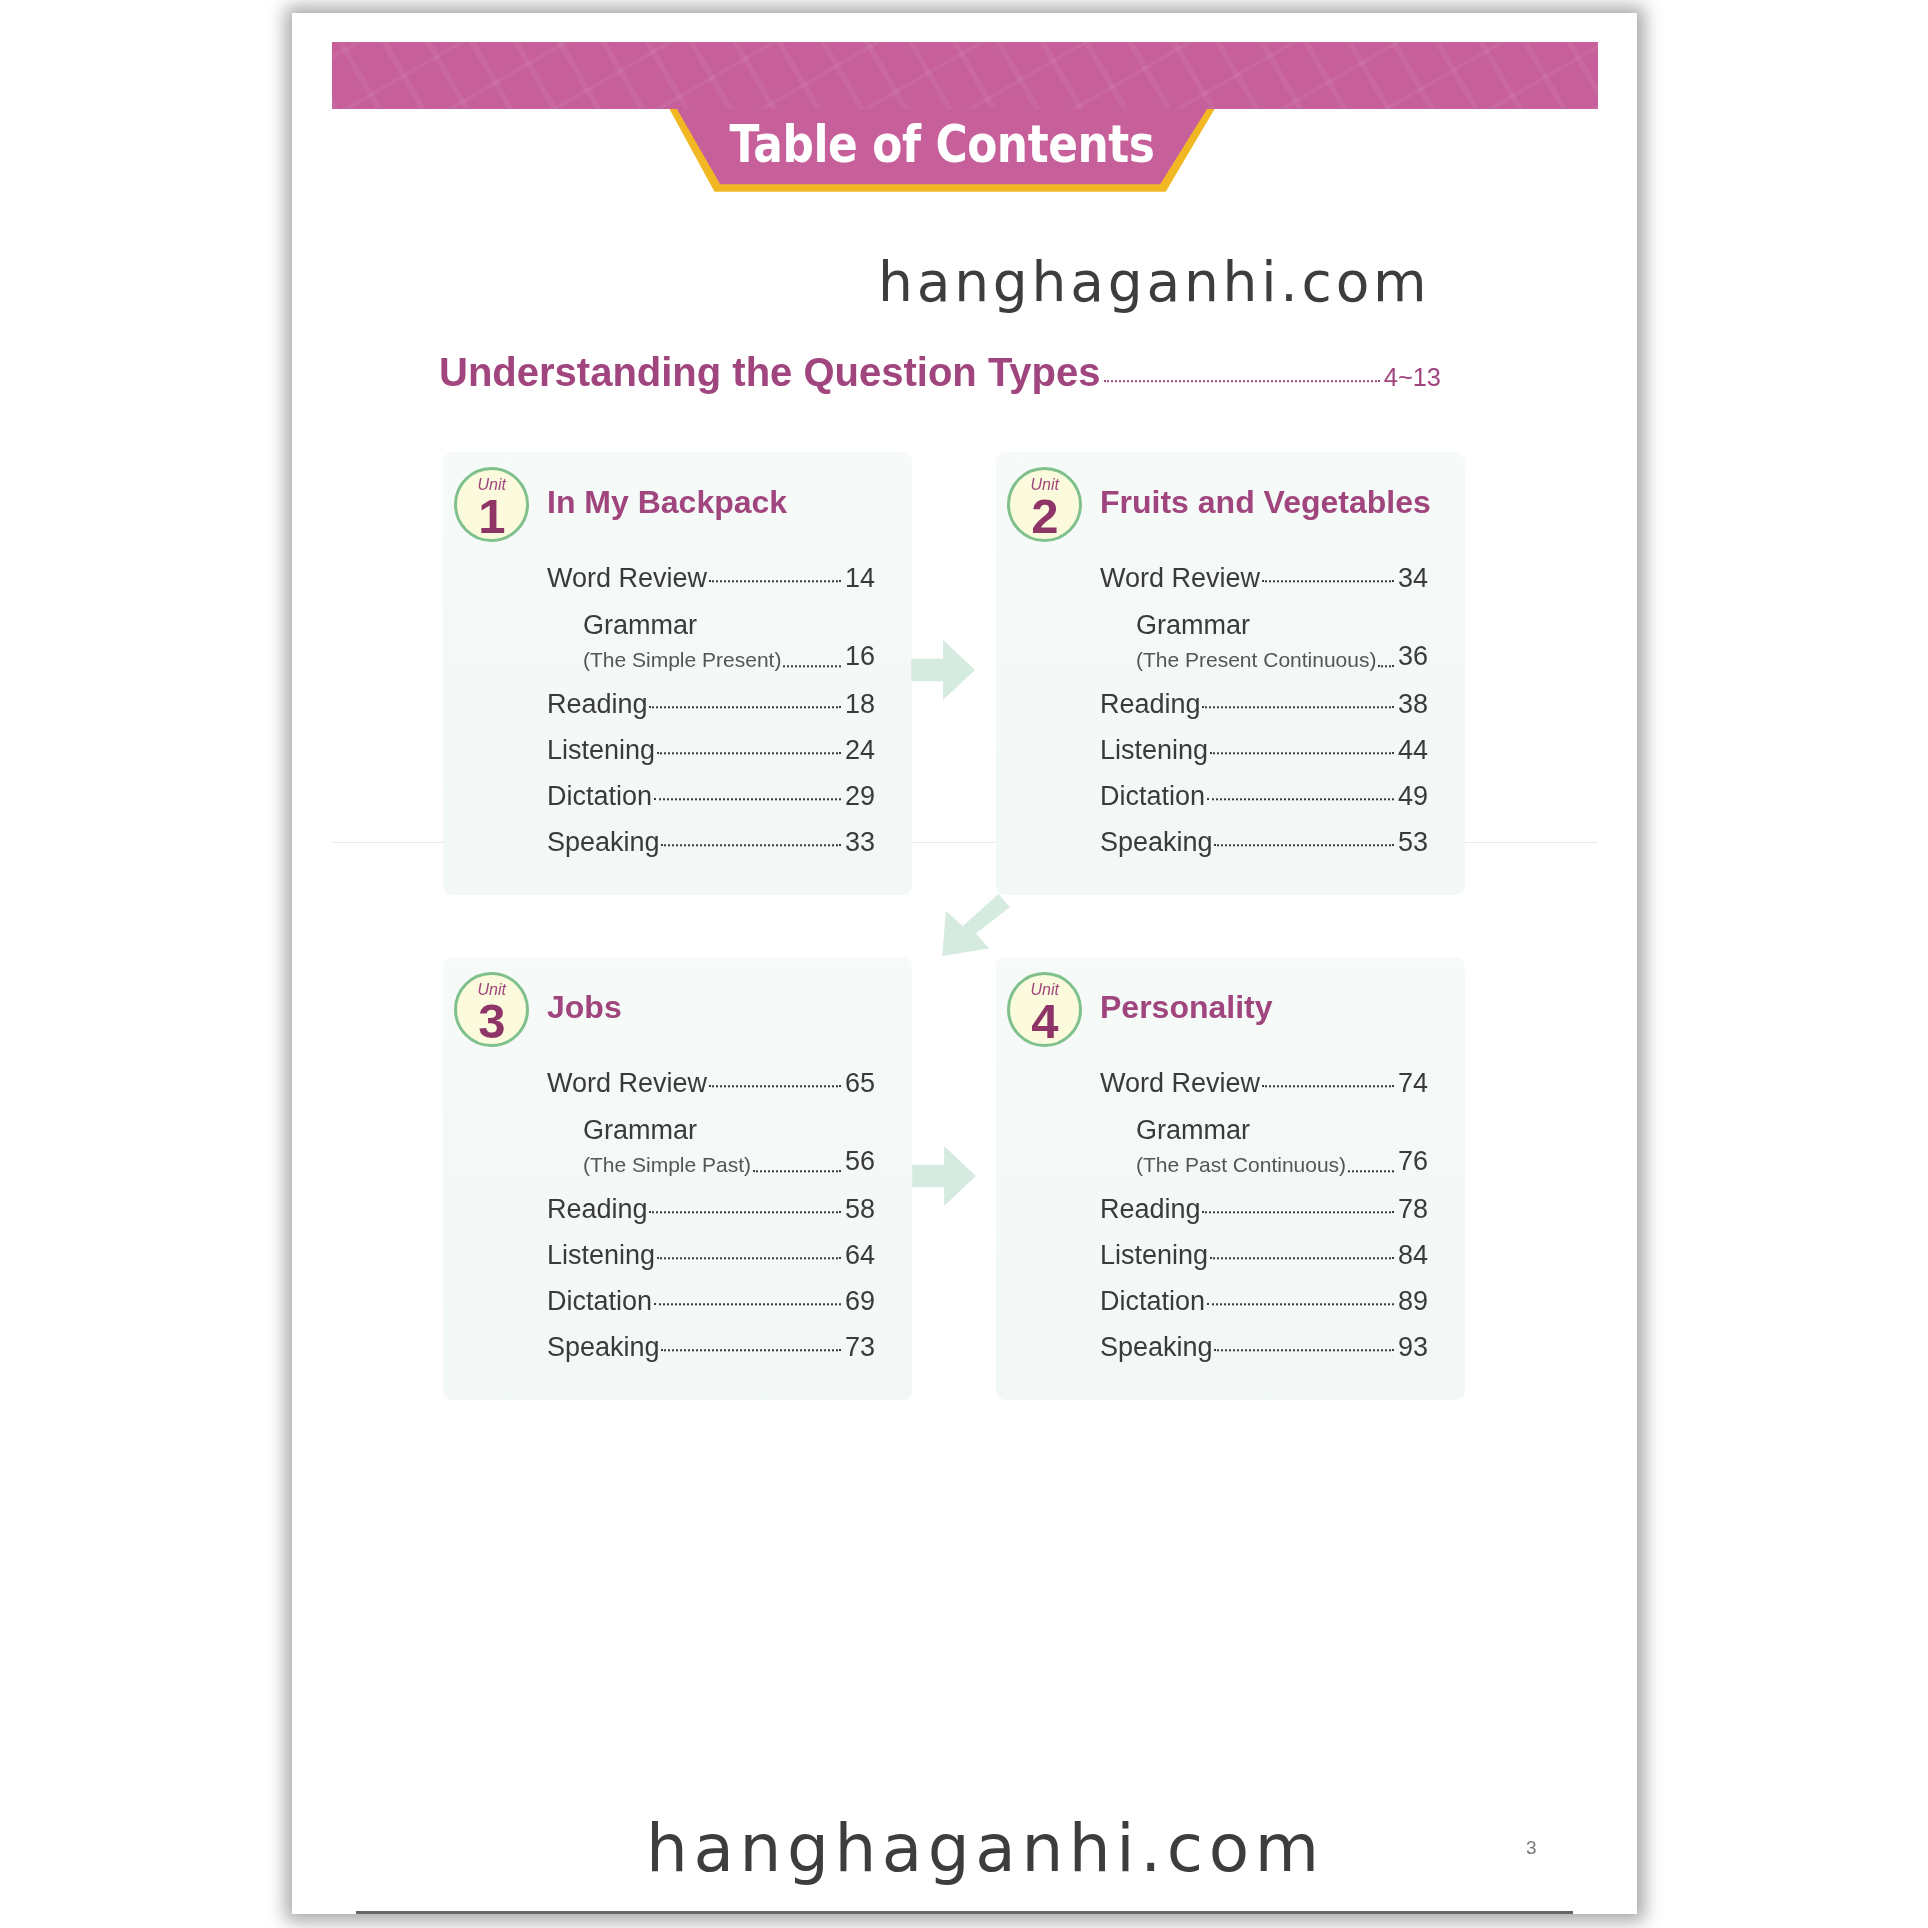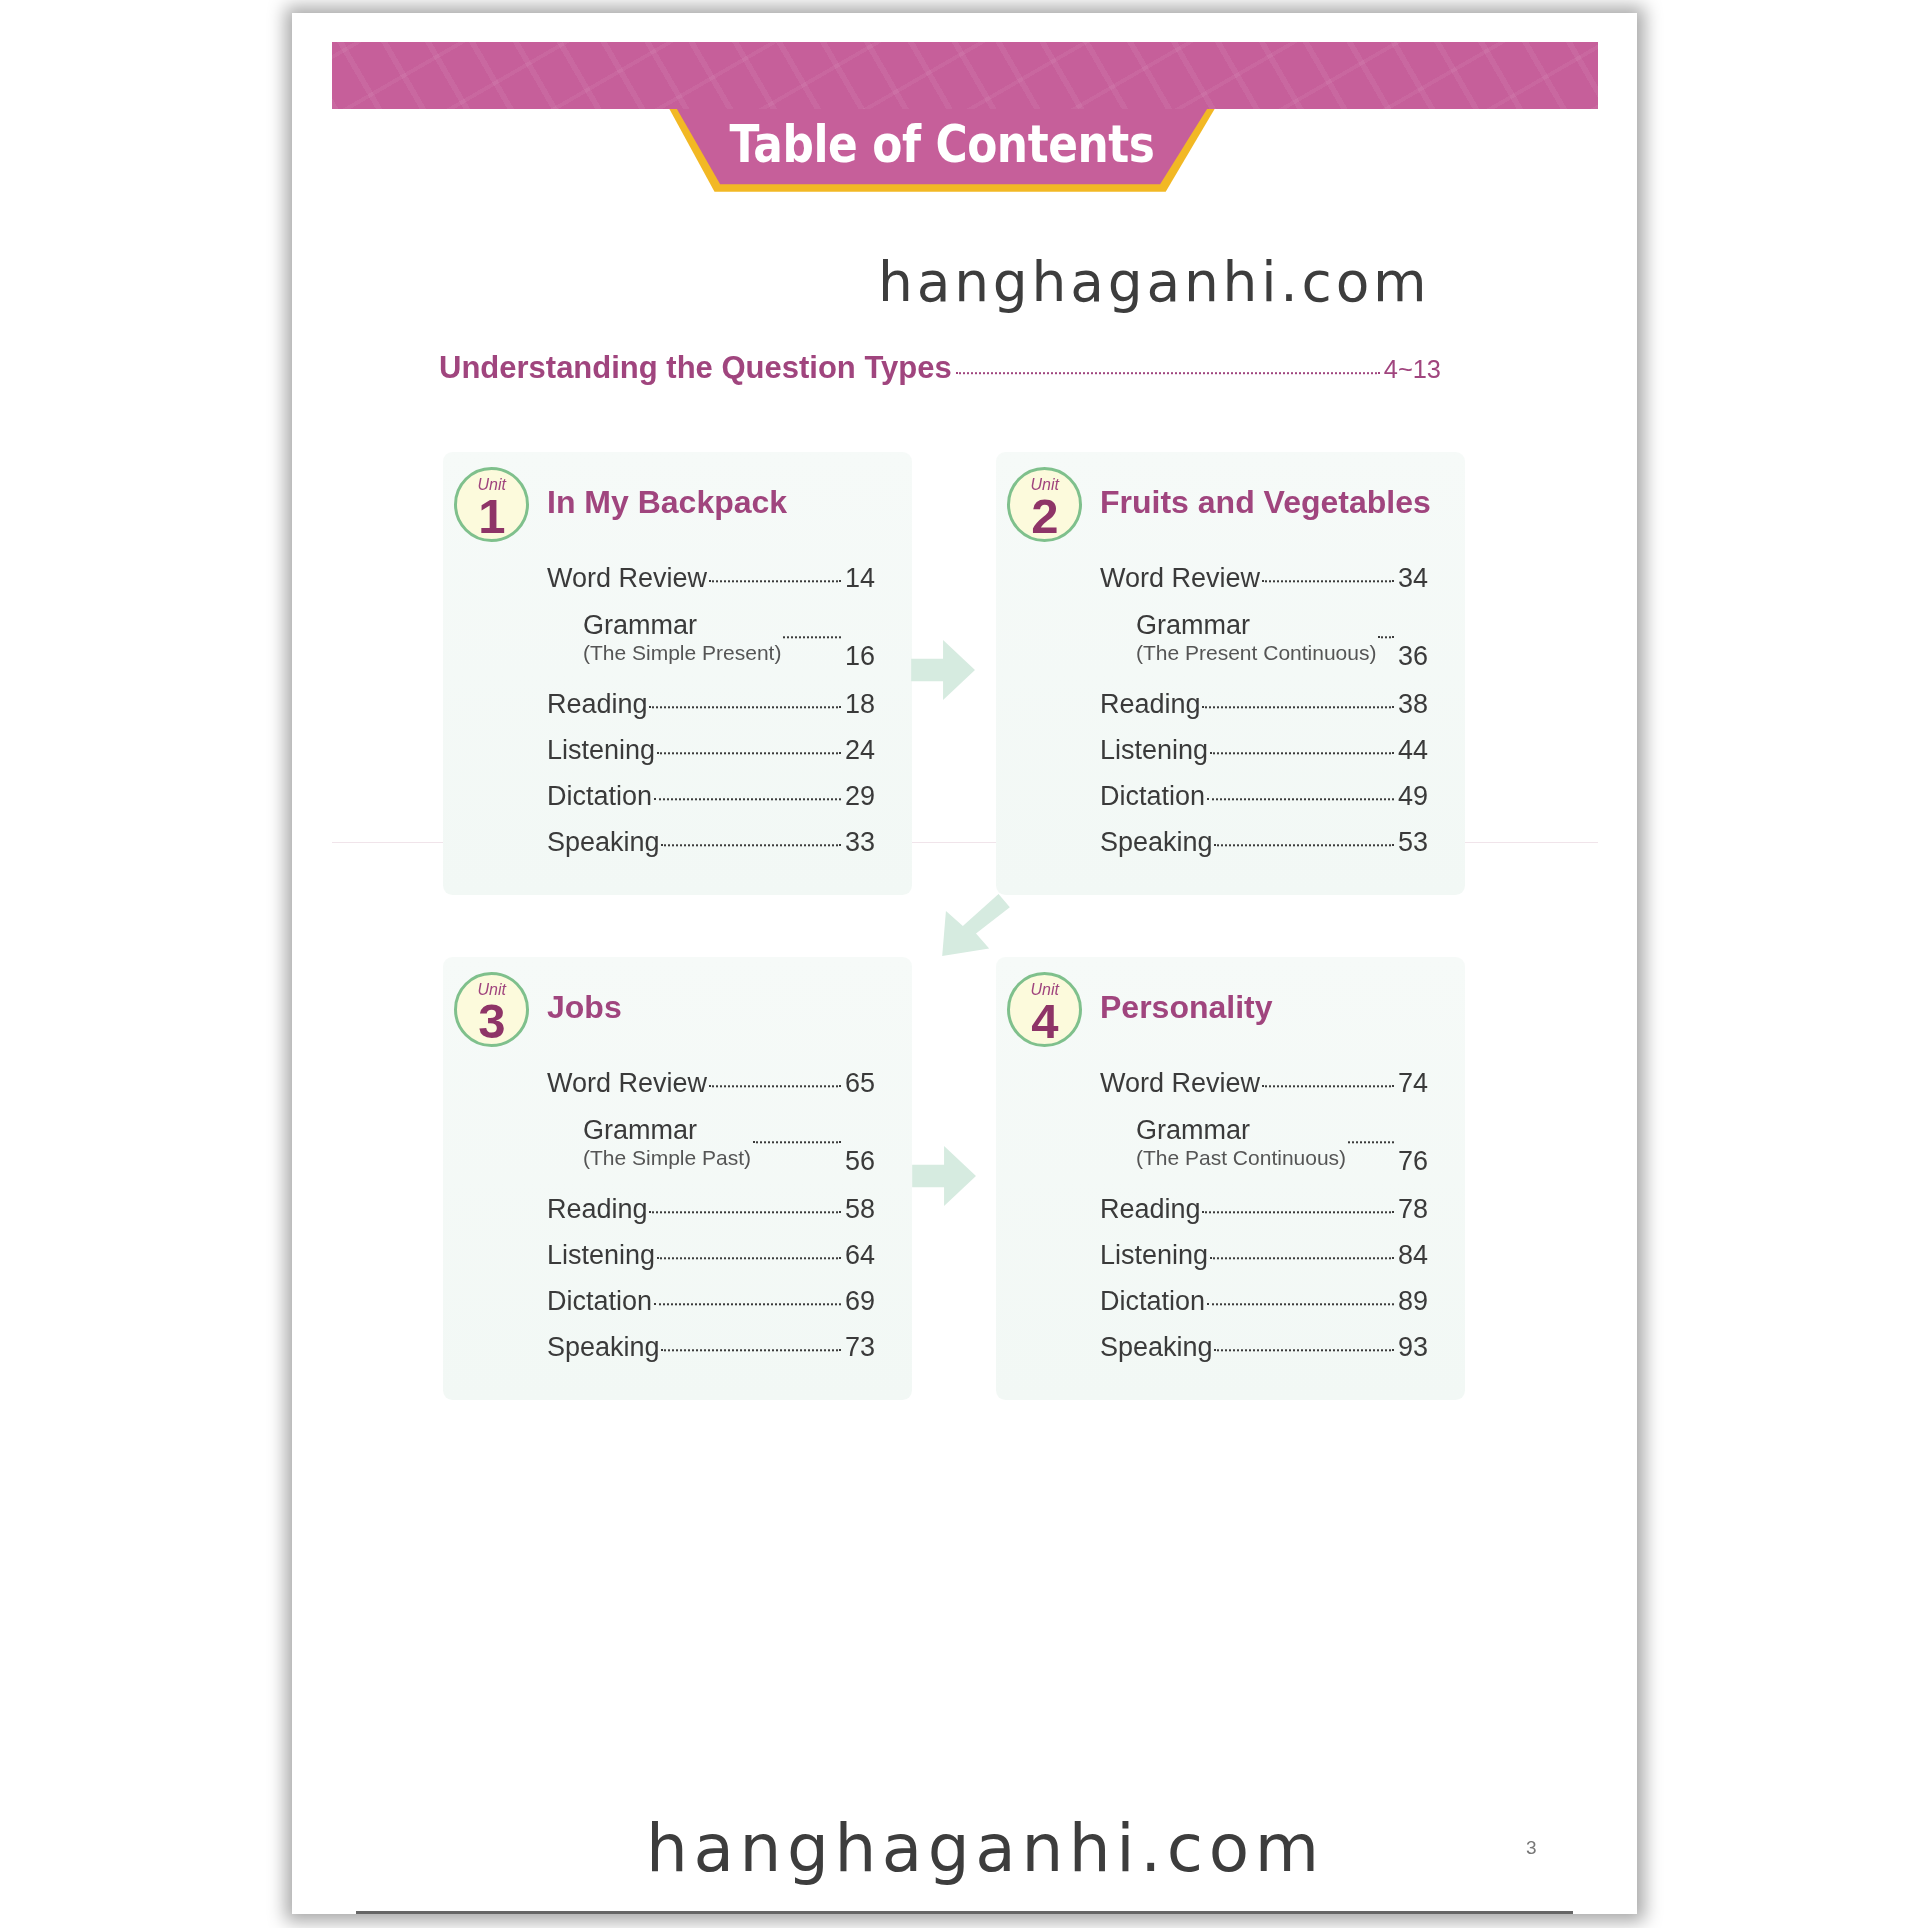--- a/index.html
+++ b/index.html
@@ -35,21 +35,21 @@
     position: absolute; color: #3d3d3d; font-family: "DejaVu Sans", sans-serif;
     font-size: 55px; letter-spacing: 3.8px; white-space: nowrap;
   }
   .wm-top { left: 586px; top: 237px; }
   .wm-bottom { left: 354px; top: 1797px; font-size: 66px; letter-spacing: 5.6px; }
   .page-num { position: absolute; left: 1234px; top: 1824px; font-size: 19px; color: #777; }
 
   .toc-row {
     position: absolute; display: flex; align-items: baseline; color: #a0457e;
   }
-  .toc-row .label { font-weight: bold; font-size: 31px; white-space: nowrap; }
+  .toc-row .label { font-weight: bold; font-size: 40px; white-space: nowrap; }
   .toc-row .dots {
     flex: 1; margin: 0 3.8px; border-bottom: 2.8px dotted #a0457e; transform: translateY(-3.8px); height: 0;
   }
   .toc-row .pages { font-size: 25.4px; white-space: nowrap; }
   .row-understanding { left: 147px; top: 337px; width: 1002px; }
   .row-practice { left: 153px; top: 1455px; width: 1000px; }
 
   .unit-panel {
     position: absolute; width: 469px; height: 443px;
     background: linear-gradient(180deg, #f6faf8 0%, #f2f8f5 100%);
@@ -71,21 +71,21 @@
     position: absolute; left: 104px; top: 32px; font-size: 32px; font-weight: bold; color: #a0457e;
     white-space: nowrap;
   }
   .entries { position: absolute; left: 104px; top: 111px; width: 328px; }
   .entry { display: flex; align-items: baseline; color: #3a3a3a; font-size: 27px; height: 46px; }
   .entry .name { white-space: nowrap; }
   .entry .dots { flex: 1; border-bottom: 2.8px dotted #3a3a3a; transform: translateY(-4.7px); margin: 0 3.8px 0 1.9px; }
   .entry .num { white-space: nowrap; }
   .entry.grammar { height: 80px; display: block; margin-left: 36px; }
   .entry.grammar .g-title { font-size: 27px; line-height: 32px; }
-  .entry.grammar .g-line { display: flex; align-items: flex-start; }
+  .entry.grammar .g-line { display: flex; align-items: flex-end; }
   .entry.grammar .g-sub { font-size: 21px; color: #555; white-space: nowrap; }
   .u1 { left: 151px; top: 439px; }
   .u2 { left: 704px; top: 439px; }
   .u3 { left: 151px; top: 944px; }
   .u4 { left: 704px; top: 944px; }
 
   .arrow { position: absolute; }
   .fold-line { position: absolute; left: 40px; top: 829px; width: 1266px; height: 0.9px; background: #f0e4ea; }
 </style>
 </head>

